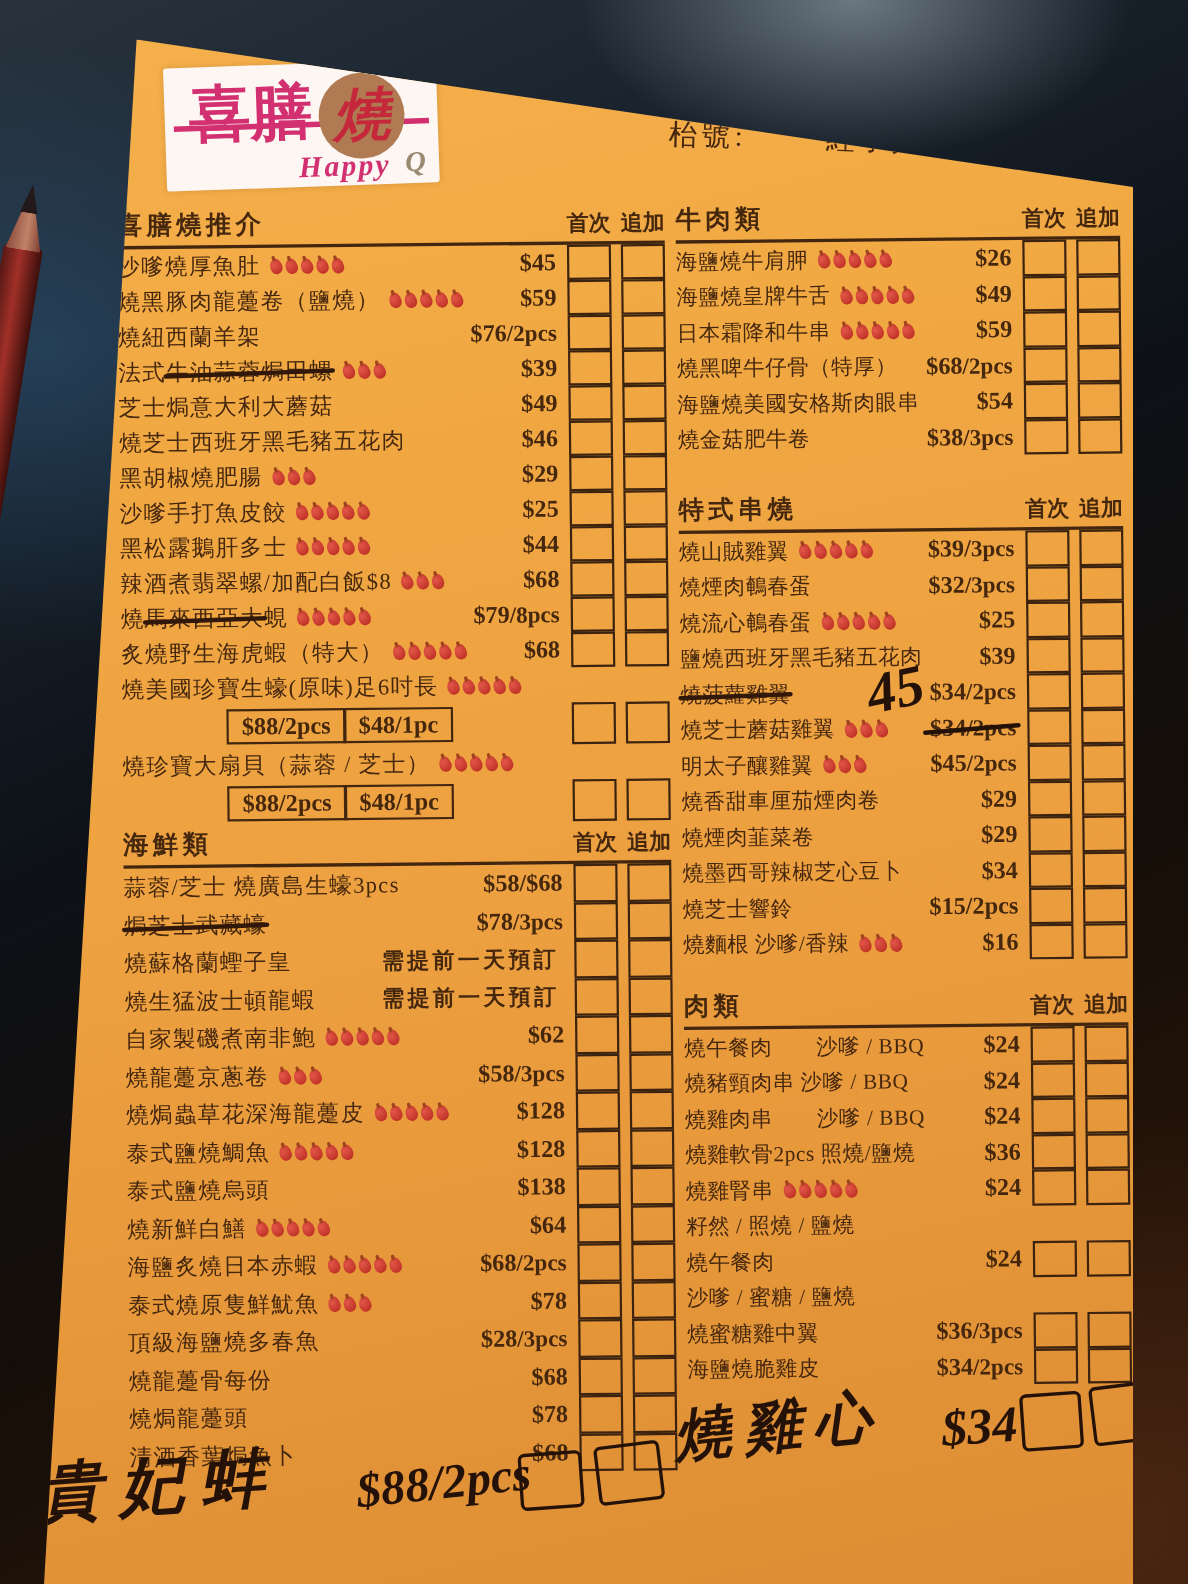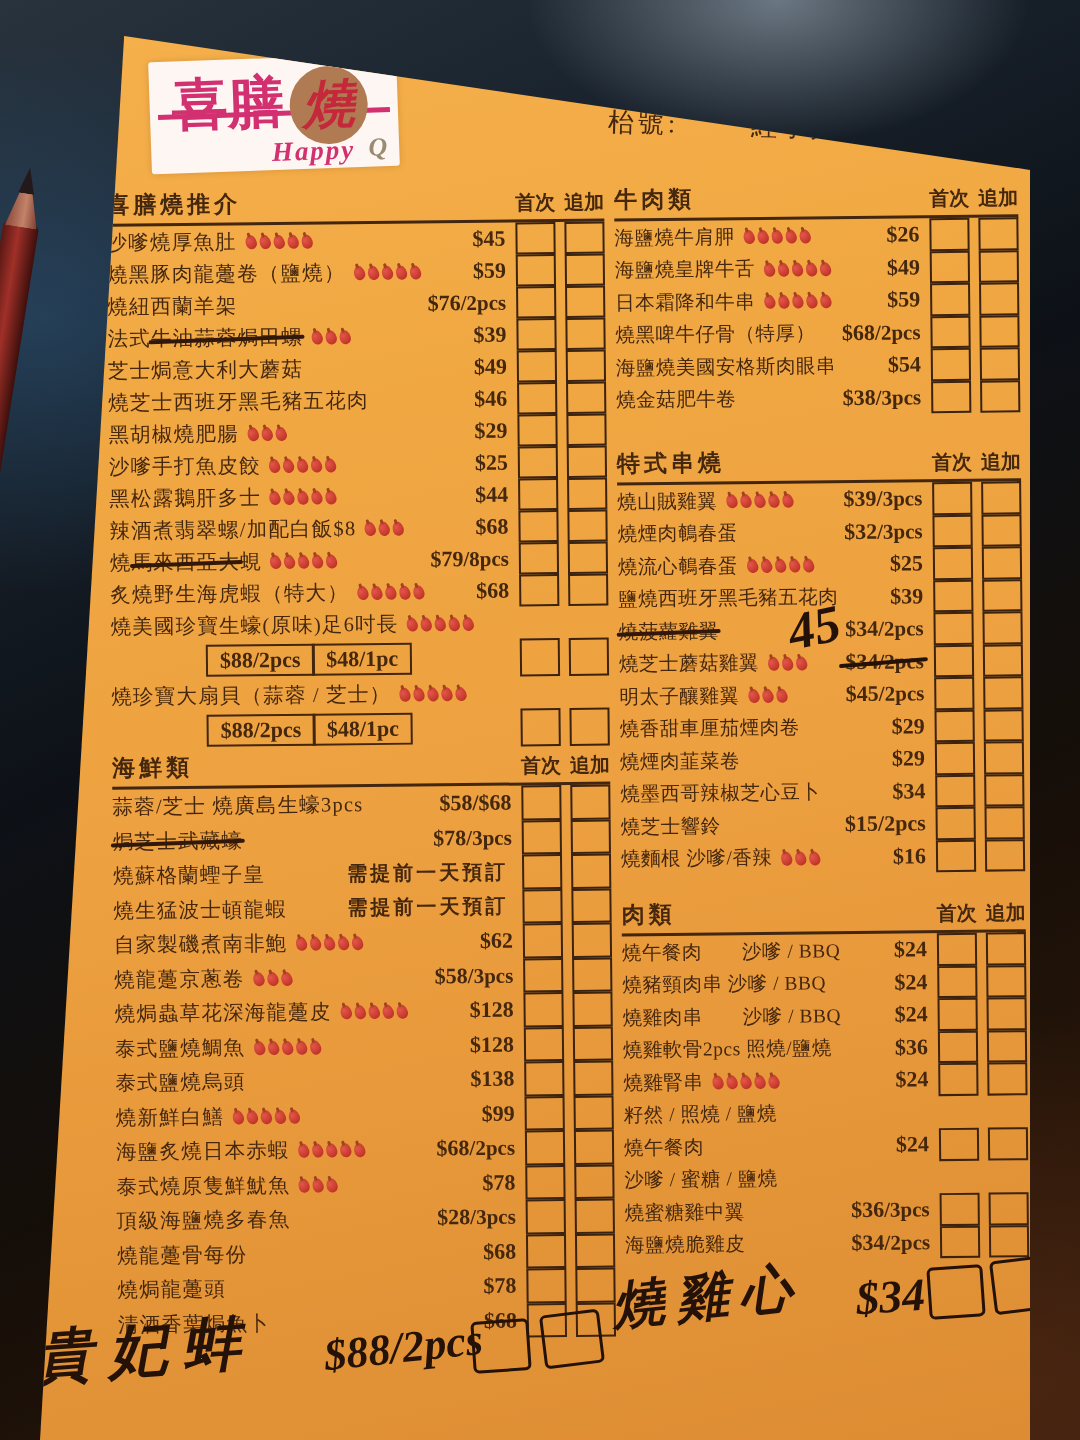--- a/index.html
+++ b/index.html
@@ -457,21 +457,21 @@
               <span class="name">
                 <span>燒新鮮白鱔</span>
                 <span class="chilis">
                   <span class="chili"></span>
                   <span class="chili"></span>
                   <span class="chili"></span>
                   <span class="chili"></span>
                   <span class="chili"></span>
                 </span>
               </span>
-              <span class="price">$99</span>
+              <span class="price">$64</span>
               <div class="boxes">
                 <div class="box"></div>
                 <div class="box"></div>
               </div>
             </div>
             <div class="row">
               <span class="name">
                 <span>海鹽炙燒日本赤蝦</span>
                 <span class="chilis">
                   <span class="chili"></span>

